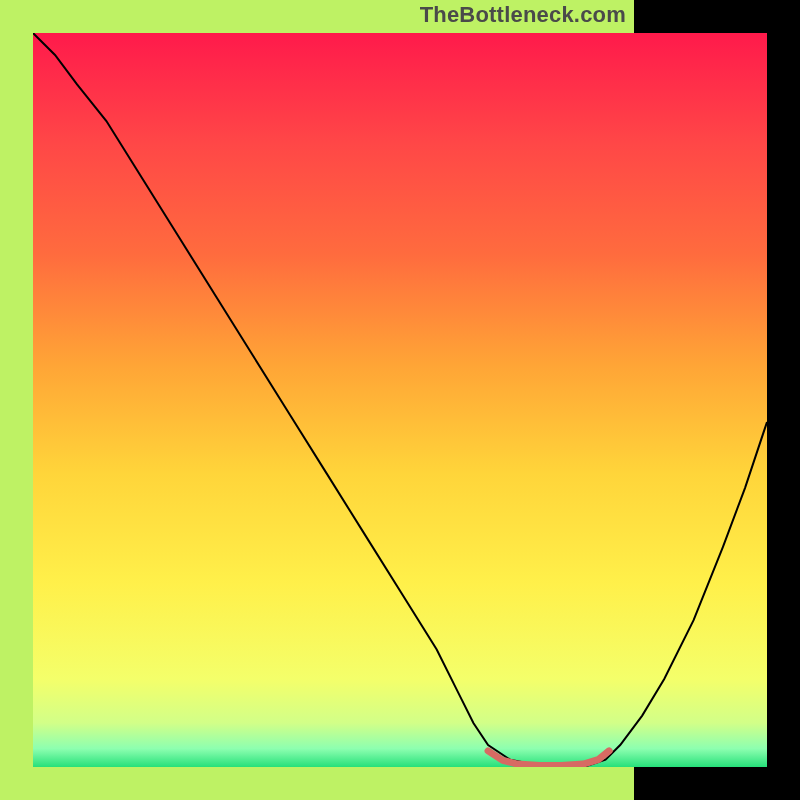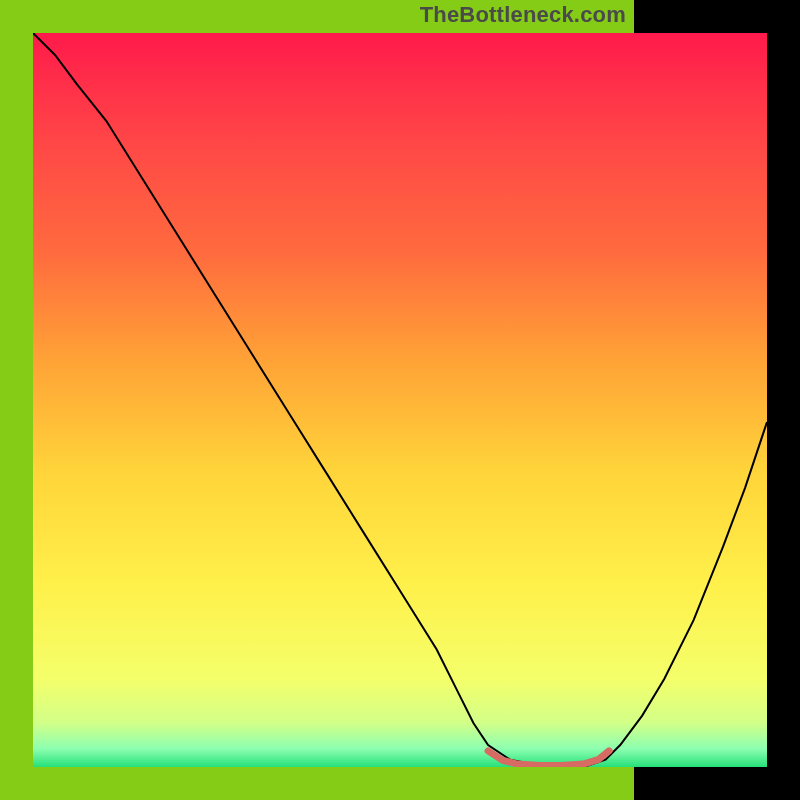--- a/index.html
+++ b/index.html
@@ -10,21 +10,21 @@
     background: #000;
     overflow: hidden;
     font-family: Arial, Helvetica, sans-serif;
   }
   .frame {
     position: absolute;
     left: 0;
     top: 0;
     width: 634px;
     height: 800px;
-    background: #84cc16;
+    background: #bef264;
   }
   .watermark {
     position: absolute;
     top: 2px;
     right: 8px;
     color: #4a4a4a;
     font-size: 22px;
     font-weight: 600;
     letter-spacing: 0.2px;
     user-select: none;

